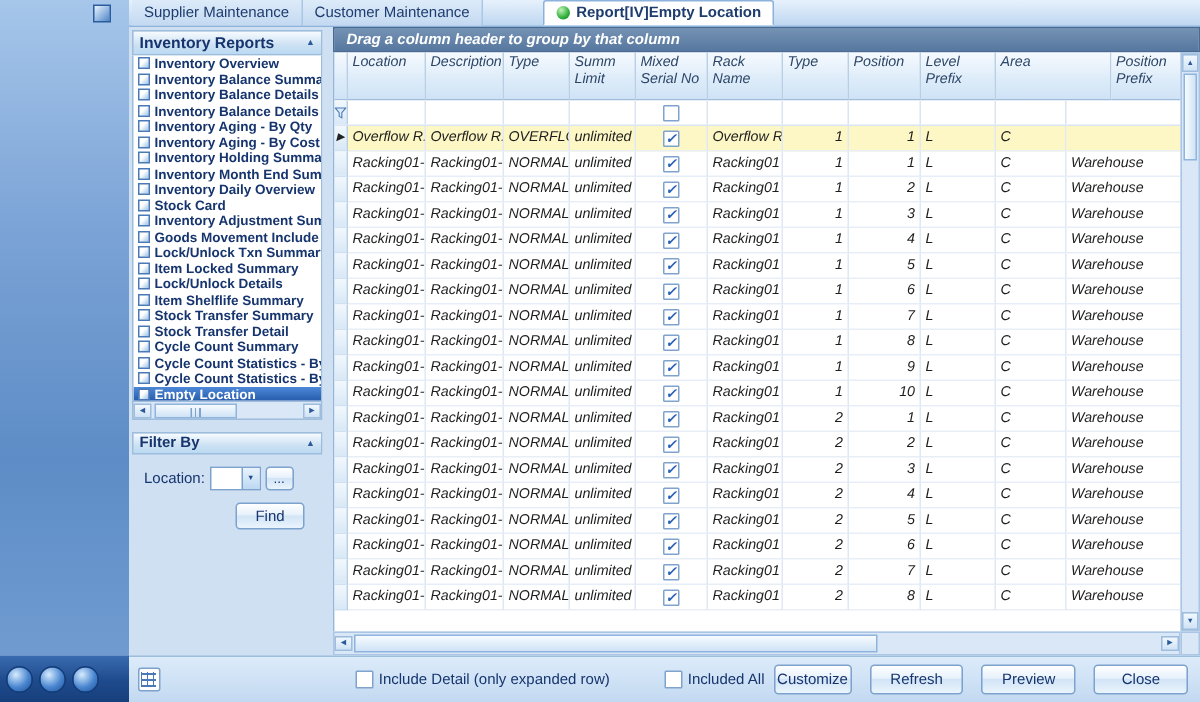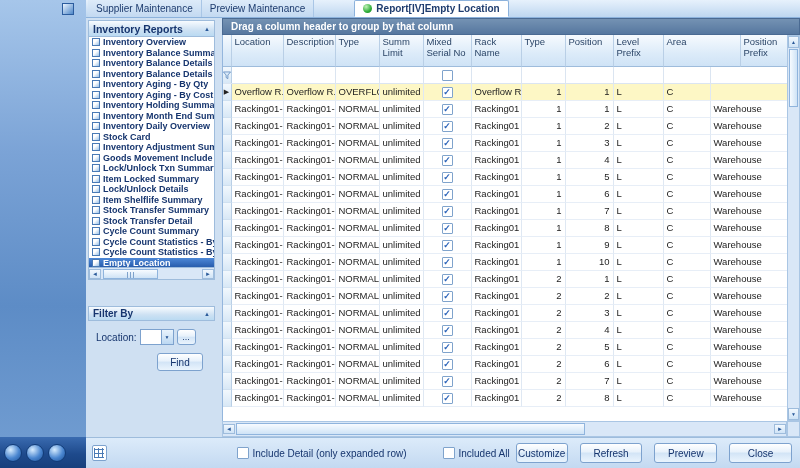--- a/index.html
+++ b/index.html
@@ -29,21 +29,21 @@
   .green-orb{width:9px;height:9px;border-radius:50%;flex:none;
     background:radial-gradient(circle at 35% 30%,#c2f2b8,var(--active-tab-green,#2fae3a) 60%,#15821f);}
 
   .content{flex:1;display:flex;min-height:0;}
 
   
   .sidebar{width:129px;flex:none;padding:2px 0 0 2px;display:flex;flex-direction:column;}
   .panel-hdr{height:17px;flex:none;background:linear-gradient(180deg,#f7fbff,#cde1f3 60%,#badaf2);
     border:1px solid #9ebcdc;display:flex;align-items:center;justify-content:space-between;
     padding:0 4px;font-weight:bold;color:#16356e;font-size:10.5px;}
-  .panel-hdr.small{height:15px;font-size:10px;margin-top:26px;}
+  .panel-hdr.small{height:15px;font-size:10px;margin-top:8px;}
   .chev{font-size:6px;color:#2a5a9a;}
   .nav-list{height:231px;flex:none;background:#fff;border:1px solid #9ebcdc;border-top:none;overflow:hidden;}
   .nav-item{height:10.5px;line-height:10.5px;display:flex;align-items:center;gap:3px;padding-left:3px;
     font-weight:bold;color:#16356e;font-size:9px;white-space:nowrap;overflow:hidden;}
   .nav-item.selected{background:linear-gradient(180deg,#4d88d8,var(--sidebar-selected,#2458a8));color:#fff;}
   .nav-icon{width:8px;height:8px;flex:none;background:linear-gradient(135deg,#ffffff 40%,#9cc2e8);border:1px solid #4a7ab5;}
   .hscroll{height:12px;flex:none;border:1px solid #9ebcdc;border-top:none;background:#d9e7f7;
     display:flex;align-items:center;}
   .sb-arrow{width:12px;height:10px;flex:none;font-size:6px;color:#2a5a9a;display:flex;align-items:center;
     justify-content:center;background:linear-gradient(180deg,#f2f8fe,#cfe3f6);border:1px solid #9ebcdc;}
@@ -60,27 +60,27 @@
     background:linear-gradient(180deg,#e9f3fc,#bcd8f2);border-left:1px solid #7da2ce;
     display:flex;align-items:center;justify-content:center;}
   .btn{border:1px solid #7da2ce;border-radius:3px;color:#16356e;font-size:10px;font-family:inherit;cursor:default;
     background:linear-gradient(180deg,#ffffff,#e7f1fb 45%,#d2e4f6 50%,#eaf4fd);}
   .btn.browse{width:19px;height:16px;font-size:9px;line-height:8px;}
   .btn.find{width:46px;height:18px;align-self:flex-end;margin:8px 8px 0 0;}
 
   .splitter{width:7px;flex:none;background:#cfe0f2;}
 
   
-  .grid-area{flex:1;min-width:0;display:flex;flex-direction:column;}
+  .grid-area{flex:1;min-width:0;display:flex;flex-direction:column;font-style:italic;}
   .groupby{height:17px;flex:none;line-height:15px;padding-left:8px;color:#fff;font-weight:bold;font-size:10px;
     background:linear-gradient(180deg,#7492b3,var(--groupby-bar,#56779f));border:1px solid #4a6a92;
     white-space:nowrap;overflow:hidden;}
   .grid-wrap{position:relative;flex:1;min-height:0;}
   .grid-cols{position:absolute;left:0;top:0;right:13px;bottom:16px;background:#fff;overflow:hidden;
-    display:flex;flex-direction:column;border-left:1px solid #94b6dd;align-items:center;}
+    display:flex;flex-direction:column;border-left:1px solid #94b6dd;}
   .grid-header{display:flex;height:32px;flex:none;}
   .hcell{flex:none;background:linear-gradient(180deg,#f6fafe,#dcebf9 60%,#cfe3f6);
     border-right:1px solid #b9cfe6;border-bottom:1px solid #9ebcdc;color:#2c4668;font-size:9.5px;
     padding:2px 3px;line-height:1.15;overflow:hidden;}
   .filter-row{display:flex;height:17px;flex:none;background:#fff;border-bottom:1px solid #dbe5f1;}
   .fcell{flex:none;height:100%;border-right:1px solid #dbe5f1;}
   .fcell.ind{background:linear-gradient(180deg,#f2f8fd,#d8e8f6);border-right:1px solid #b9cfe6;
     display:flex;align-items:center;justify-content:center;}
   .grid-body{flex:1;background:#fff;overflow:hidden;}
   .row{display:flex;height:17px;}
@@ -139,21 +139,21 @@
     <span class="orb"></span>
   </div>
 
   <div class="app">
 
     <div class="tabbar" id="tabbar">
         <div class="tab">
           <span class="tab-label">Supplier Maintenance</span>
         </div>
         <div class="tab">
-          <span class="tab-label">Preview Maintenance</span>
+          <span class="tab-label">Customer Maintenance</span>
         </div>
         <div class="tab active">
           <span class="green-orb"></span>
           <span class="tab-label">Report[IV]Empty Location</span>
         </div>
       </div>
 
     <div class="content">
 
       <div class="sidebar">

